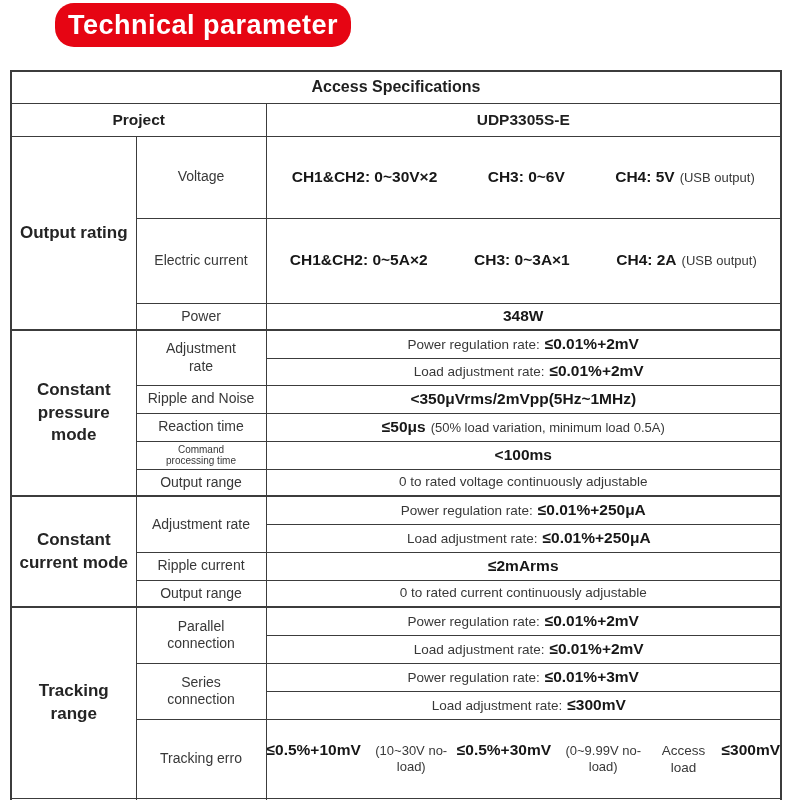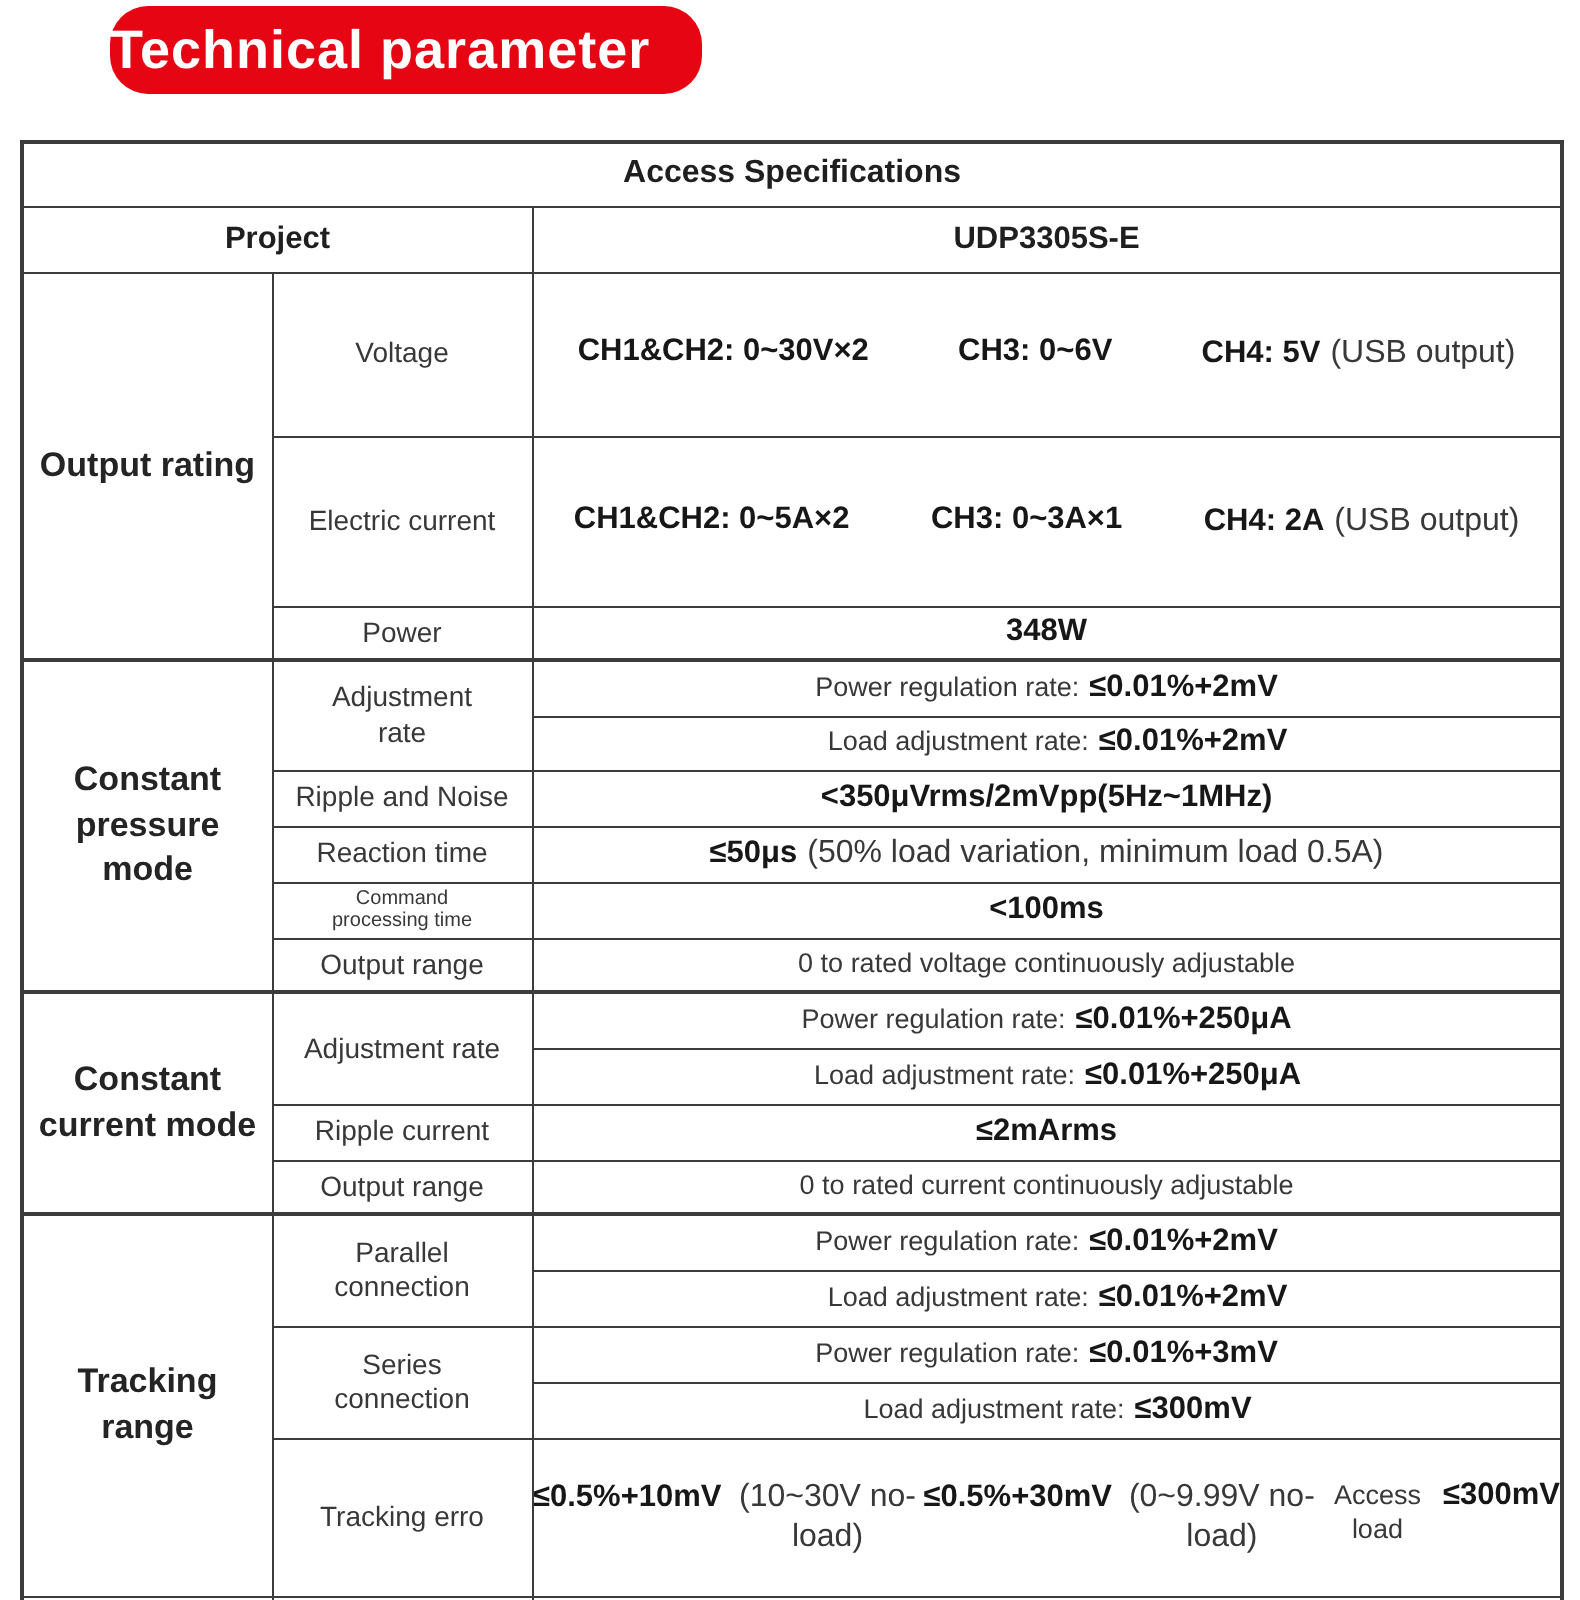--- a/index.html
+++ b/index.html
@@ -10,21 +10,21 @@
     font-family: "Liberation Sans", "DejaVu Sans", sans-serif;
   }
   .page { position: relative; width: 790px; height: 800px; }
 
   
   .badge {
     position: absolute; left: 55px; top: 3px;
     width: 296px; height: 44px;
     background: #e60513;
     border-radius: 19px;
-    display: flex; align-items: center; 
+    display: flex; align-items: center; justify-content: center;
     color: #ffffff; font-size: 27px; font-weight: bold;
     letter-spacing: 0.5px;
   }
 
   
   table.spec {
     position: absolute; left: 10px; top: 70px;
     width: 770px;
     border-collapse: collapse;
     table-layout: fixed;
@@ -53,21 +53,21 @@
   .c2s { font-size: 10px; line-height: 1.15; }
 
   
   .vl {
     display: flex; justify-content: center; align-items: baseline;
     gap: 5px; line-height: 1.2;
   }
   .vl span:empty { display: none; }
   .pre  { font-size: 13.5px; color: #383838; }
   .main { font-size: 15.5px; font-weight: bold; color: #171717; }
-  .note { font-size: 16px;  color: #383838; }
+  .note { font-size: 13px;  color: #383838; }
 
   .c3m {
     display: flex; 
     justify-content: space-around;
     height: 100%; padding: 4px 0;
     box-sizing: border-box;
   }
 
   
   td.tb { border-bottom-width: 1px; }

